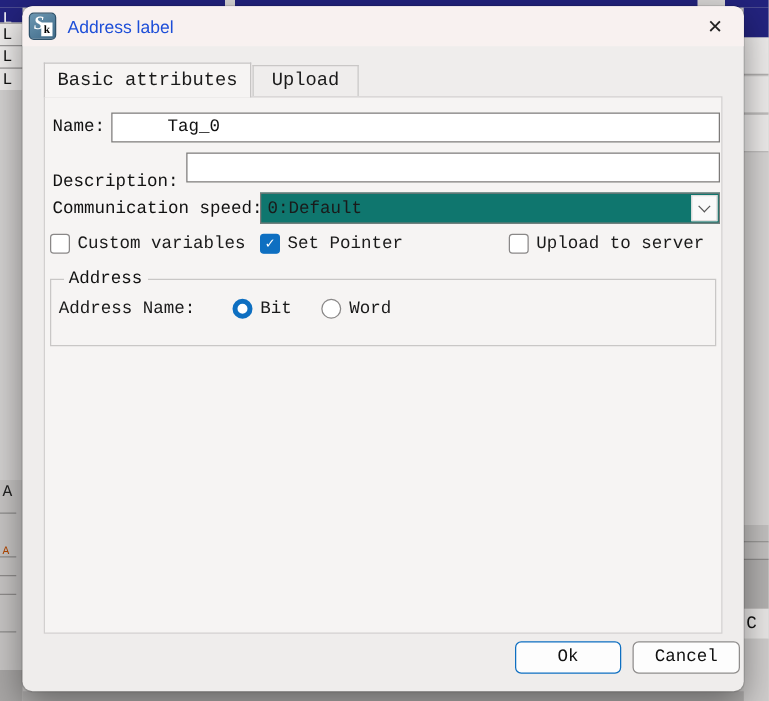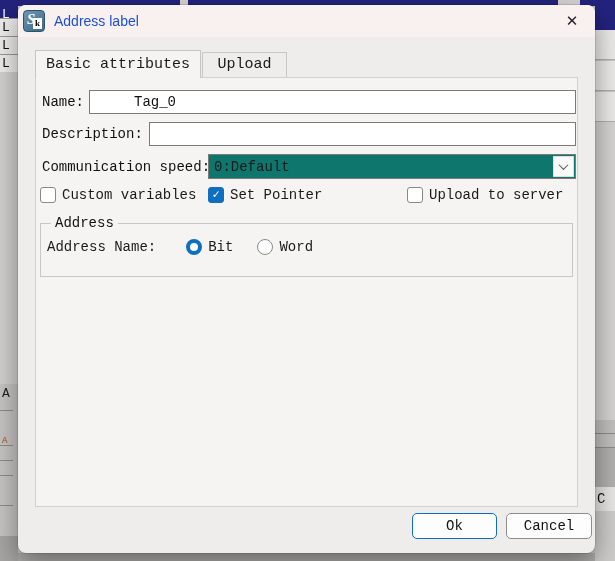--- a/index.html
+++ b/index.html
@@ -142,21 +142,21 @@
   </div>
 
   <div class="tab tab-active">Basic attributes</div>
   <div class="tab tab-idle">Upload</div>
 
   <div class="panel">
 
     <div class="row-label" style="left:6px; top:16px;">Name:</div>
     <input class="txt-input" style="left: 53px; top: 12px; width: 487px; padding-left: 44px;" type="text" value="Tag_0">
 
-    <div class="row-label" style="left:6px; top:48px;">Description:</div>
+    <div class="row-label" style="left:6px; top:60px;">Description:</div>
     <input class="txt-input" style="left: 113px; top: 44px; width: 427px;" type="text" value="">
 
     <div class="row-label" style="left:6px; top:81px;">Communication speed:</div>
     <div class="select" style="left:172px; top:76px; width:368px;">
       <span class="val">0:Default</span>
       <span class="dd">
           <span class="chev"></span>
         </span>
     </div>
 

